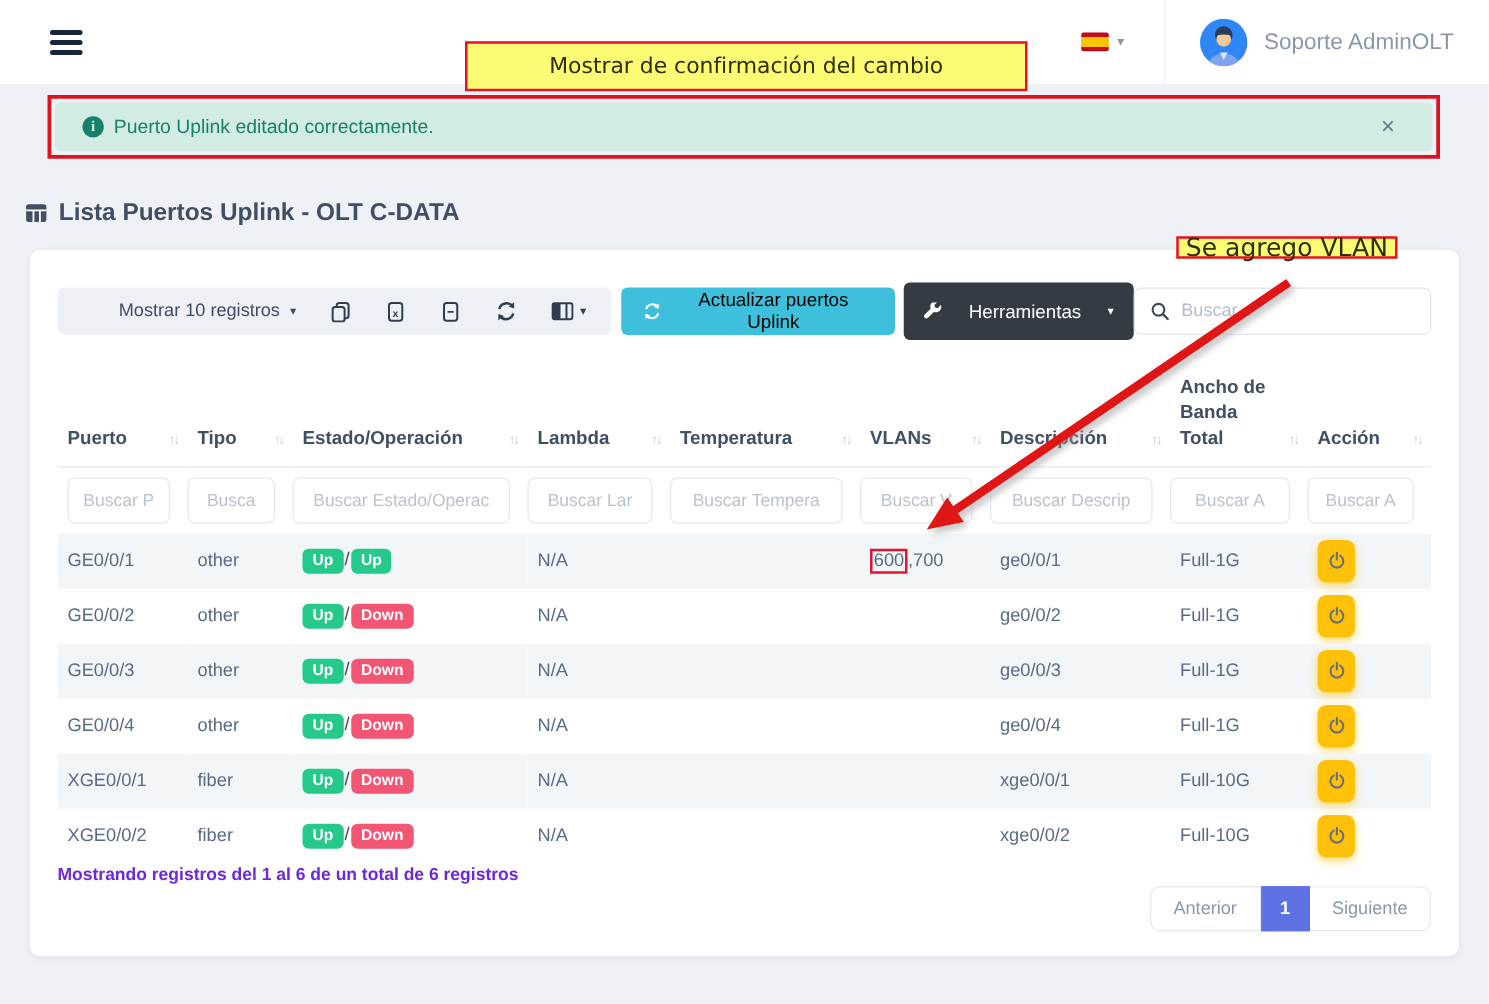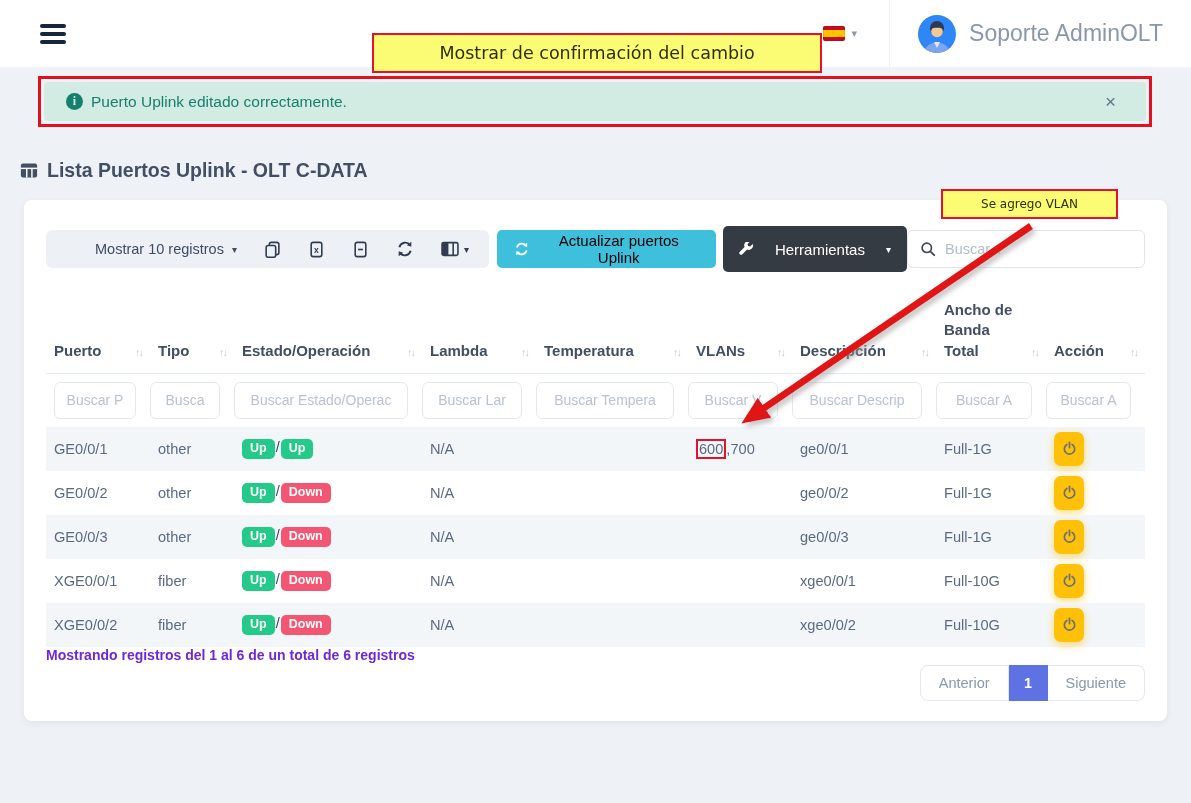--- a/index.html
+++ b/index.html
@@ -23,21 +23,21 @@
   .nav-right { display:flex; align-items:center; height:100%; }
   .lang { display:flex; align-items:center; gap:7px; margin-right:32px; cursor:pointer; }
   .flag {
     width:22px; height:15px; border-radius:2px; display:inline-block;
     background:linear-gradient(180deg,#c60b1e 0 25%,#ffc400 25% 75%,#c60b1e 75% 100%);
     box-shadow:0 0 0 1px rgba(0,0,0,.08) inset;
   }
   .lang .caret { color:#8b98a9; font-size:11px; }
   .nav-divider { width:1px; height:67px; background:#eef1f5; }
   .user { display:flex; align-items:center; gap:13px; padding:0 28px; height:100%; cursor:pointer; }
-  .user-name { color:#8a97ab; font-size:23px; }
+  .user-name { color:#8a97ab; font-size:18px; }
 
   
   .alert-frame {
     margin:9px 39px 0 38px;
     border:3px solid #e1111d;
     padding:3px;
   }
   .alert {
     background:#d2ebe3; border-radius:4px;
     display:flex; align-items:center;
@@ -149,21 +149,21 @@
   }
 
   
   .anno {
     position:absolute; z-index:60;
     background:#fbfb74; border:2px solid #e8112d;
     display:flex; align-items:center; justify-content:center;
     font-family:"DejaVu Sans", sans-serif; color:#2f2f05;
   }
   .anno-confirm { left:372px; top:33px; width:450px; height:40px; font-size:17.5px; }
-  .anno-vlan { left:941px; top:189px; width:177px; height:30px; font-size:12px; }
+  .anno-vlan { left:941px; top:189px; width:177px; height:18px; font-size:20px; }
   .arrow-overlay { position:absolute; left:0; top:0; width:1191px; height:803px; z-index:50; pointer-events:none; }
 
   svg { display:block; }
 </style>
 </head>
 <body>
 
 <header class="navbar">
   <div class="hamburger">
       <span></span>
@@ -385,20 +385,40 @@
         <td>
           <button class="power-btn">
             <svg width="15" height="15" viewBox="0 0 16 16">
               <path d="M5.2 3.7a5.5 5.5 0 1 0 5.6 0" fill="none" stroke="#6a6f78" stroke-width="1.8" stroke-linecap="round"></path>
               <line x1="8" y1="1.4" x2="8" y2="7" stroke="#6a6f78" stroke-width="1.8" stroke-linecap="round"></line>
             </svg>
           </button>
         </td>
       </tr>
       <tr>
+        <td>GE0/0/4</td>
+        <td>other</td>
+        <td>
+          <span class="badge badge-green">Up</span><span class="badge-sep">/</span><span class="badge badge-red">Down</span>
+        </td>
+        <td>N/A</td>
+        <td></td>
+        <td></td>
+        <td>ge0/0/4</td>
+        <td>Full-1G</td>
+        <td>
+          <button class="power-btn">
+            <svg width="15" height="15" viewBox="0 0 16 16">
+              <path d="M5.2 3.7a5.5 5.5 0 1 0 5.6 0" fill="none" stroke="#6a6f78" stroke-width="1.8" stroke-linecap="round"></path>
+              <line x1="8" y1="1.4" x2="8" y2="7" stroke="#6a6f78" stroke-width="1.8" stroke-linecap="round"></line>
+            </svg>
+          </button>
+        </td>
+      </tr>
+      <tr>
         <td>XGE0/0/1</td>
         <td>fiber</td>
         <td>
           <span class="badge badge-green">Up</span><span class="badge-sep">/</span><span class="badge badge-red">Down</span>
         </td>
         <td>N/A</td>
         <td></td>
         <td></td>
         <td>xge0/0/1</td>
         <td>Full-10G</td>

